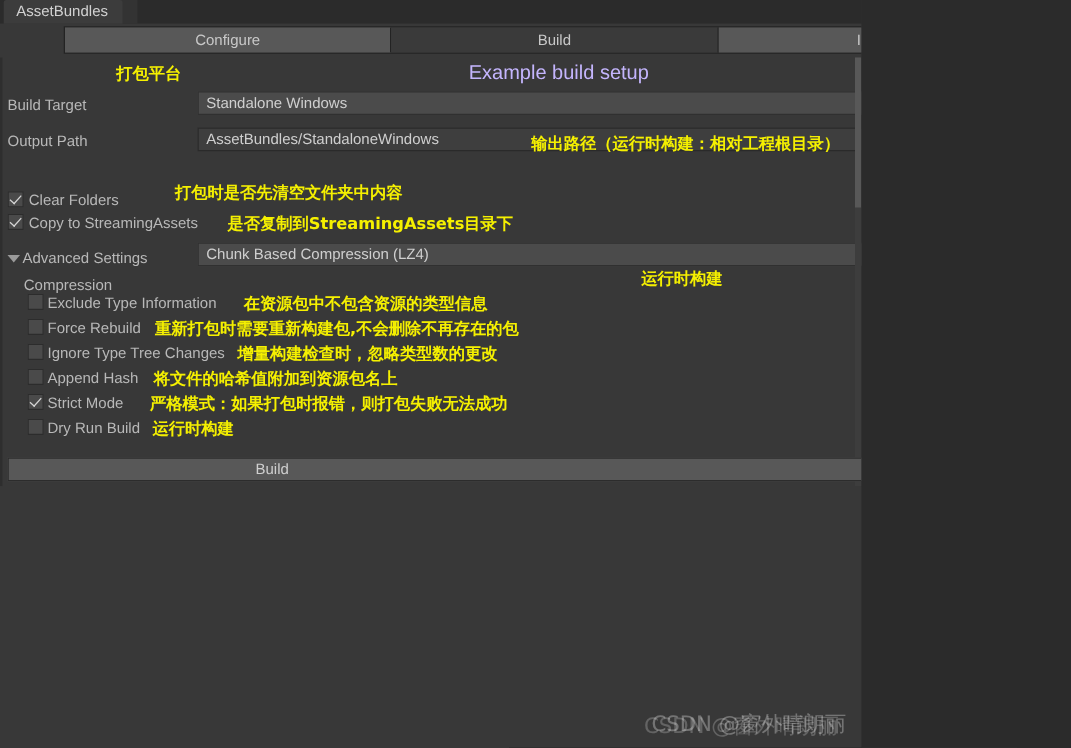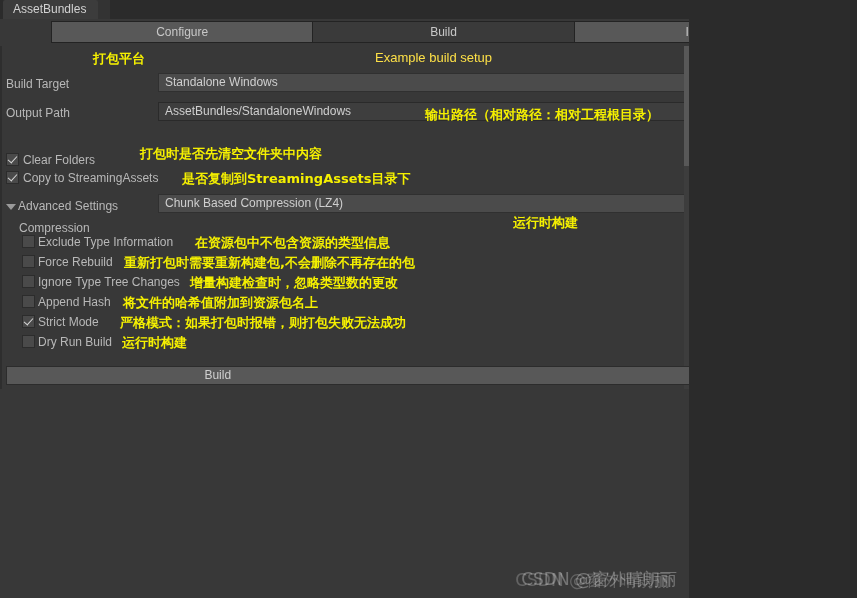--- a/index.html
+++ b/index.html
@@ -114,22 +114,22 @@
     width: 857px; height: 343px;
     background: #383838;
   }
   .panel-edge-l {
     position: absolute; left: 0; top: 46px;
     width: 2px; height: 343px; background: #2e2e2e;
   }
 
   .caption {
     position: absolute;
-    font-size: 13px;
-    color: #fde047;
+    font-size: 16px;
+    color: #c4b5fd;
     white-space: nowrap;
   }
   .cn {
     position: absolute;
     color: #f5f000;
     font-size: 13px;
     font-weight: bold;
     white-space: nowrap;
     font-family: "DejaVu Sans", "Liberation Sans", sans-serif;
   }
@@ -308,21 +308,21 @@
     <div class="label" style="left:6px; top:31px;">Build Target</div>
     <div class="field popup" style="left:158px; top:27px; width:693px; height:19px;">
       <span>Standalone Windows</span>
       <span class="caret"></span>
     </div>
 
     <div class="label" style="left:6px; top:60px;">Output Path</div>
     <div class="field text" style="left:158px; top:56px; width:693px; height:19px;">
       <span>AssetBundles/StandaloneWindows</span>
     </div>
-    <div class="cn" style="left:425px; top:60px;">输出路径（相对路径：相对工程根目录）</div>
+    <div class="cn" style="left:425px; top:60px;">输出路径（运行时构建：相对工程根目录）</div>
 
     <div class="btn" style="left:698px; top:78px; width:73px; height:18px; line-height:16px;">Browse</div>
     <div class="btn" style="left:776px; top:78px; width:75px; height:18px; line-height:16px;">Reset</div>
 
     <div class="cn" style="left:140px; top:99px;">打包时是否先清空文件夹中内容</div>
 
     <div class="cbox checked" style="left:6px; top:107px;"></div>
     <div class="label" style="left:23px; top:107px;">Clear Folders</div>
 
     <div class="cbox checked" style="left:6px; top:125px;"></div>

